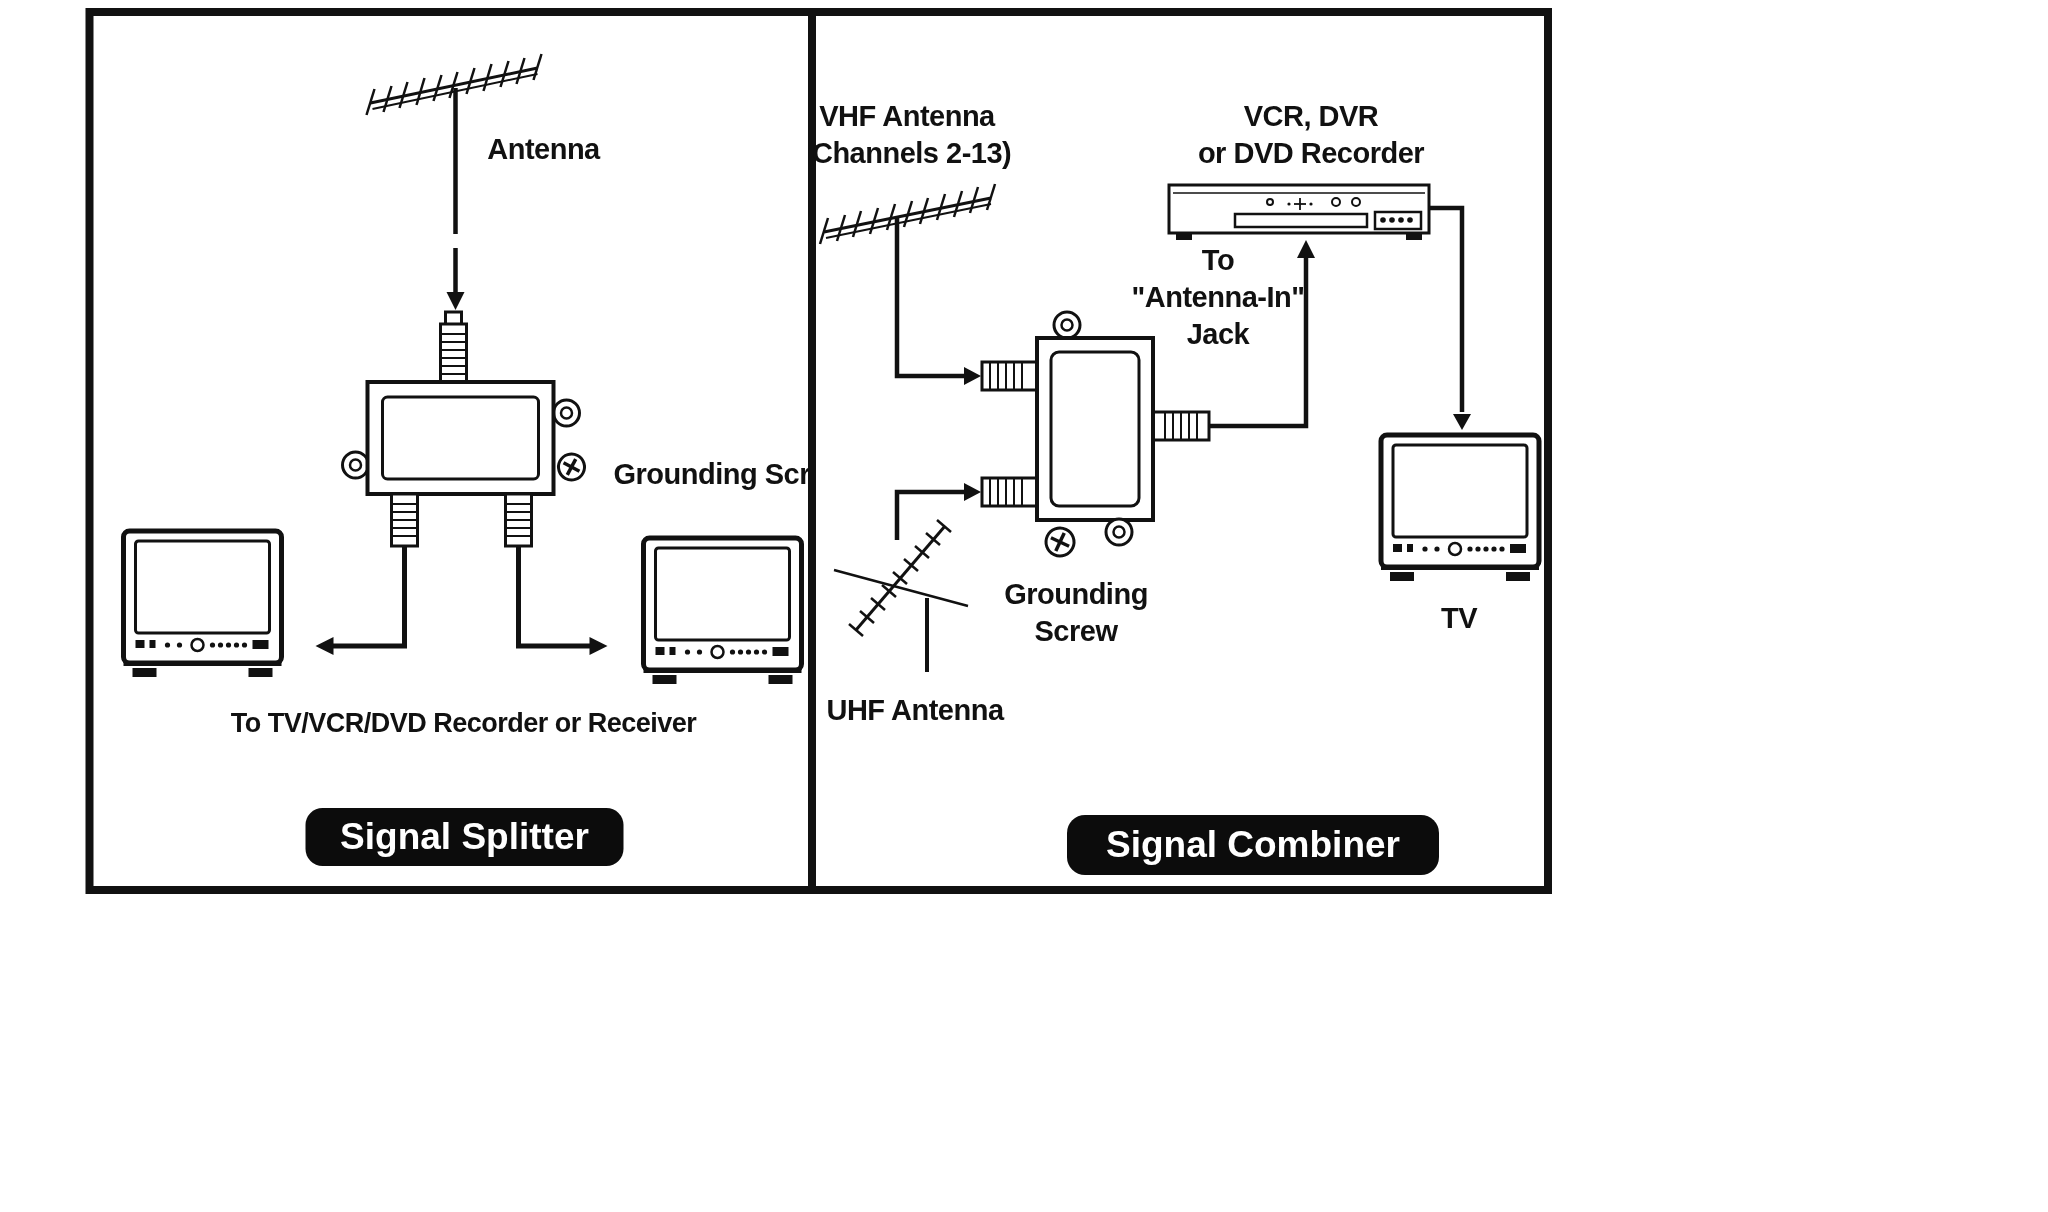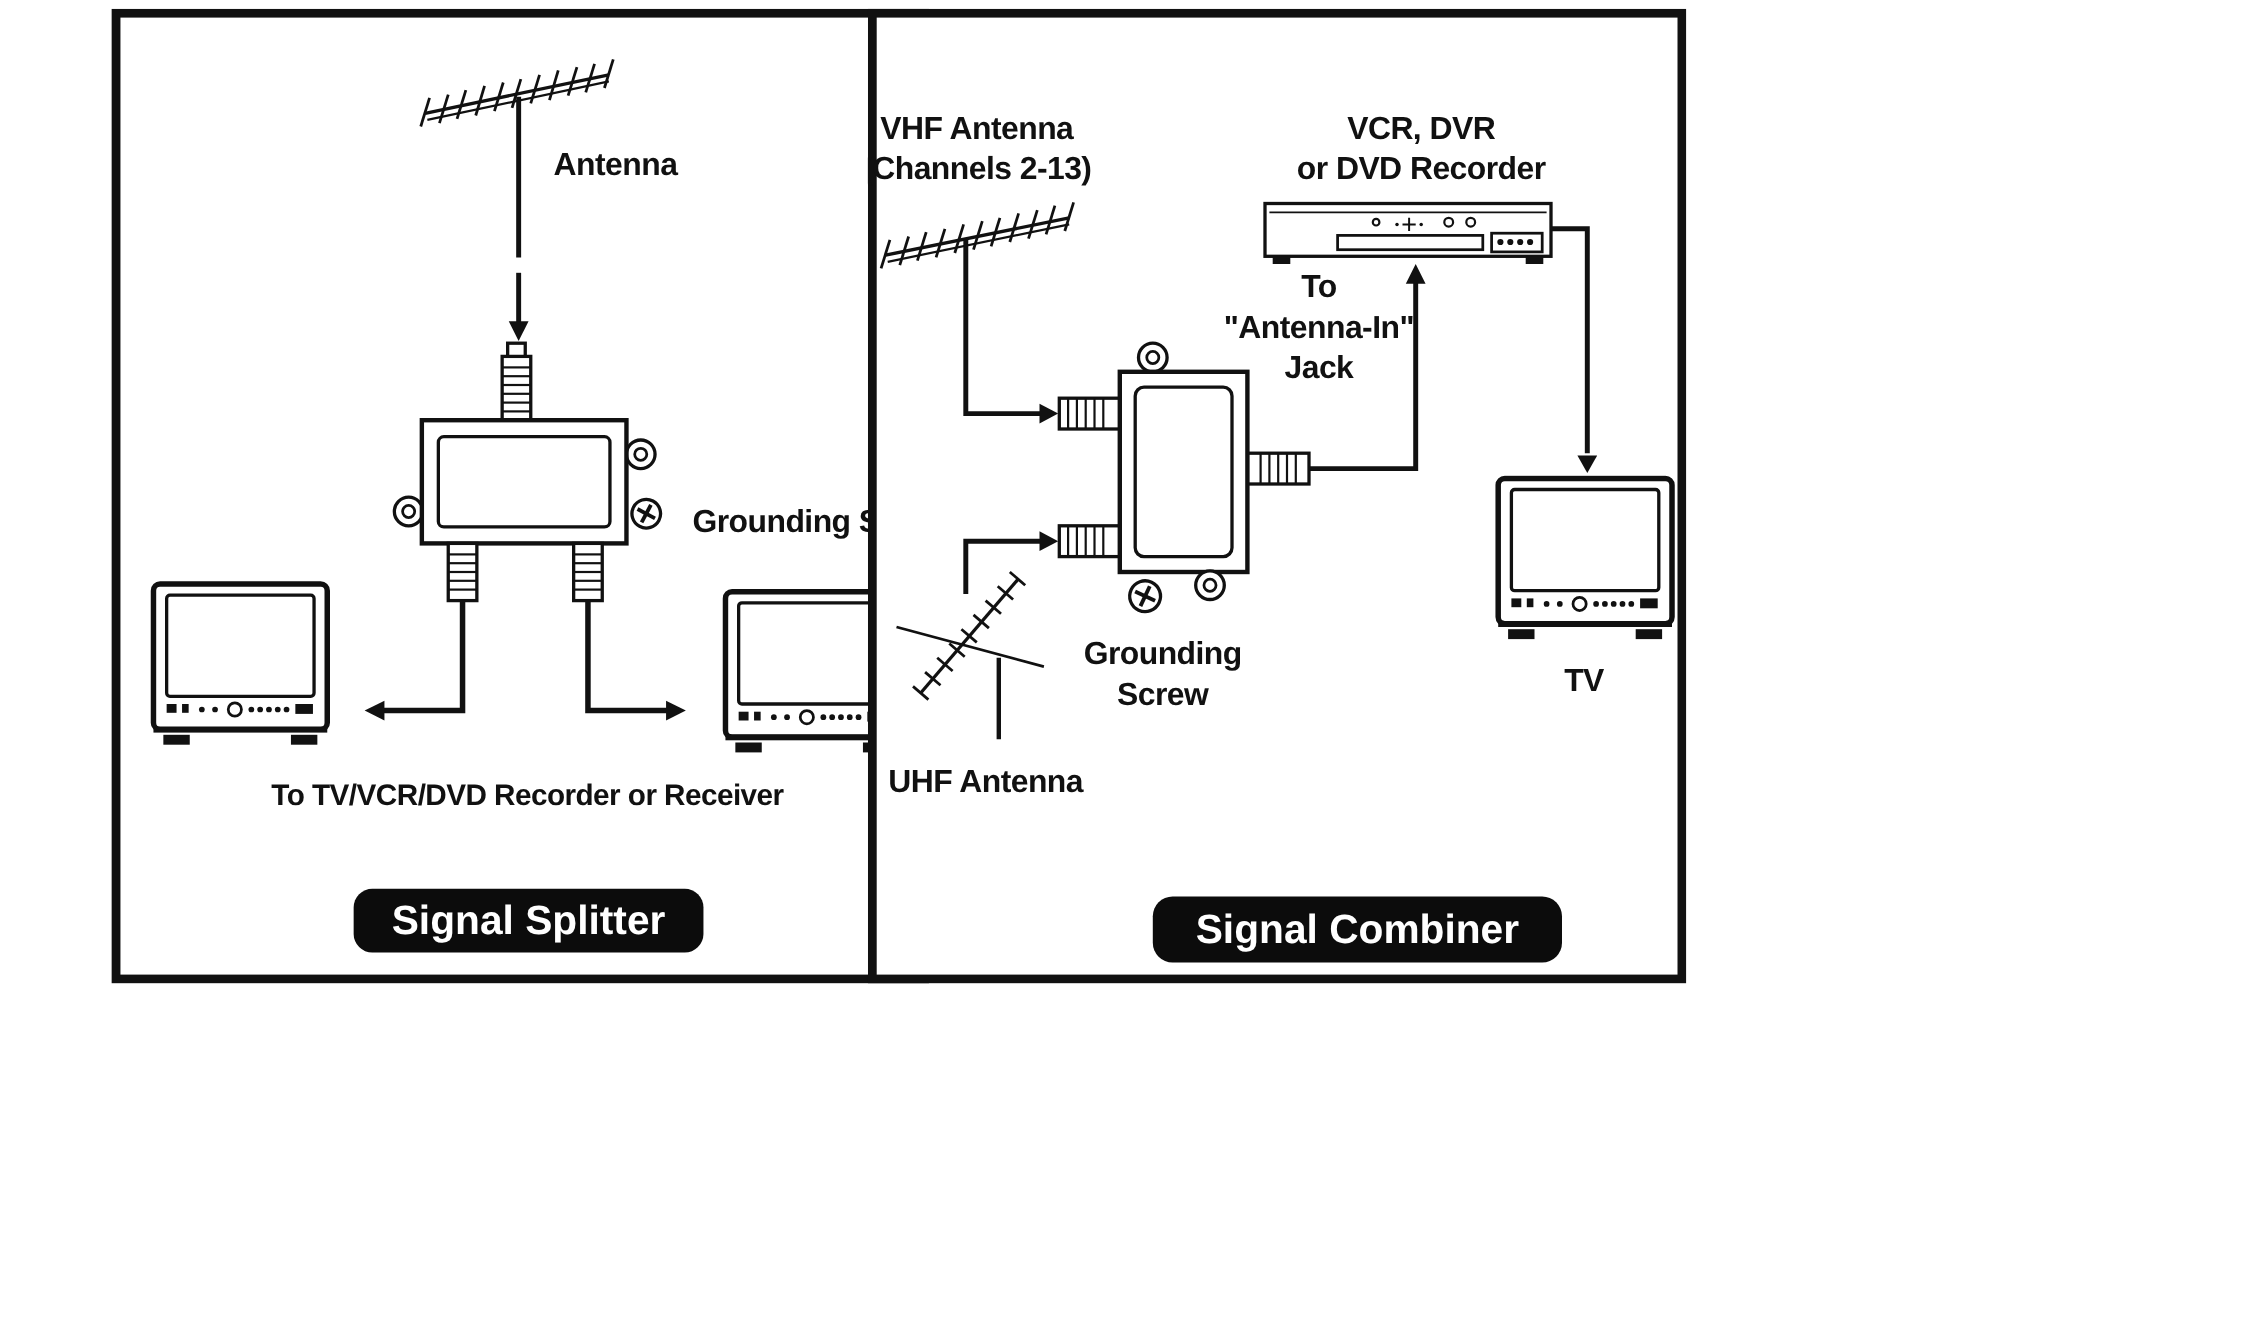--- a/index.html
+++ b/index.html
@@ -5,22 +5,22 @@
   :root{
     --ink:#111111;
     --paper:#ffffff;
     --badge-bg:#0c0c0c;
     --badge-text:#ffffff;
   }
   *{margin:0;padding:0;box-sizing:border-box;}
   body{background:#ffffff;font-family:"Liberation Sans",sans-serif;}
   .stage{position:relative;width:2048px;height:1212px;background:var(--paper);overflow:hidden;}
   .panel{position:absolute;top:8px;height:886px;}
-  .panel-left{left:46px;width:854px;}
-  .panel-right{left:789px;width:744px;}
+  .panel-left{left:30px;width:854px;}
+  .panel-right{left:808px;width:744px;}
   svg{display:block;width:100%;height:100%;}
   .stroke{stroke:var(--ink);fill:none;}
   .fillw{fill:var(--paper);stroke:var(--ink);}
   .solid{fill:var(--ink);stroke:none;}
   text{font-family:"Liberation Sans",sans-serif;font-weight:bold;fill:var(--ink);letter-spacing:-0.5px;}
   .lbl{font-size:29px;}
   .lbl-sm{font-size:27px;}
   .badge-txt{font-size:37px;fill:var(--badge-text);letter-spacing:0px;}
 </style>
 </head>

